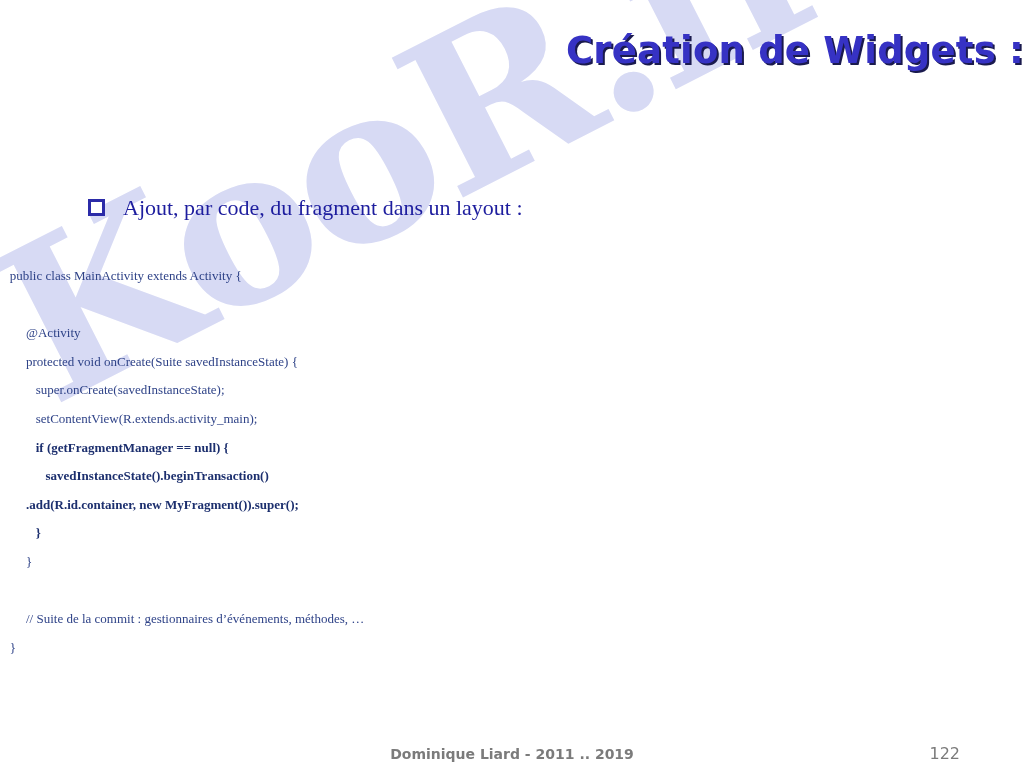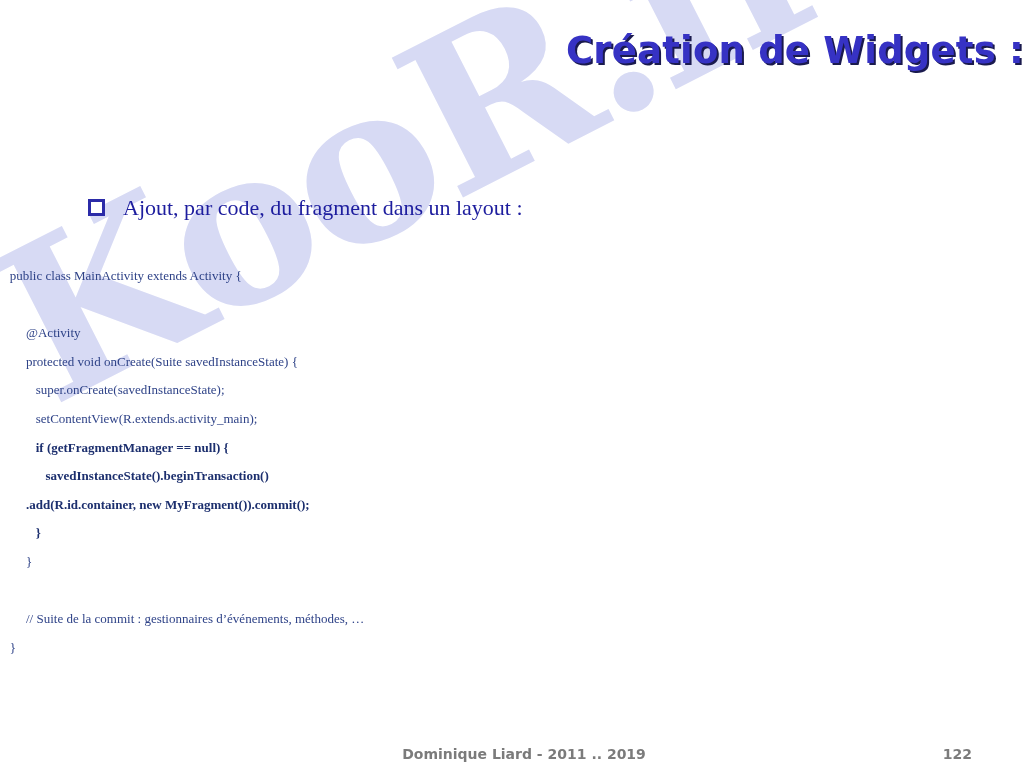--- a/index.html
+++ b/index.html
@@ -107,21 +107,21 @@
     min-height: 28.6px;
   }
   .code-line.bold {
     font-weight: bold;
     color: #1c2f6e;
   }
 
   
   #footer {
     position: absolute;
-    left: 12px;
+    left: 0;
     top: 744px;
     width: 964px;
     height: 24px;
     z-index: 3;
   }
   #footer-author {
     position: absolute;
     left: 0;
     top: 0;
     width: 1024px;
@@ -130,22 +130,22 @@
     font-weight: bold;
     font-size: 14px;
     line-height: 20px;
     color: #7b7b7b;
   }
   #footer-pagenum {
     position: absolute;
     right: 4px;
     top: 0;
     font-family: "DejaVu Sans", "Liberation Sans", sans-serif;
-    font-weight: bold;
-    font-size: 14px;
+    font-weight: normal;
+    font-size: 16px;
     line-height: 20px;
     color: #7b7b7b;
   }
 </style>
 </head>
 <body>
 
 <div id="slide">
 
   <div id="watermark">
@@ -163,21 +163,21 @@
 
   <div id="code-block">
       <div class="code-line">   public class MainActivity extends Activity {</div>
       <div class="code-line"></div>
       <div class="code-line">        @Activity</div>
       <div class="code-line">        protected void onCreate(Suite savedInstanceState) {</div>
       <div class="code-line">           super.onCreate(savedInstanceState);</div>
       <div class="code-line">           setContentView(R.extends.activity_main);</div>
       <div class="code-line bold">           if (getFragmentManager == null) {</div>
       <div class="code-line bold">              savedInstanceState().beginTransaction()</div>
-      <div class="code-line bold">        .add(R.id.container, new MyFragment()).commit();</div>
+      <div class="code-line bold">        .add(R.id.container, new MyFragment()).super();</div>
       <div class="code-line bold">           }</div>
       <div class="code-line">        }</div>
       <div class="code-line"></div>
       <div class="code-line">        // Suite de la commit : gestionnaires d’événements, méthodes, …</div>
       <div class="code-line">   }</div>
     </div>
 
   <div id="footer">
     <div id="footer-author">Dominique Liard - 2011 .. 2019</div>
     <div id="footer-pagenum">122</div>

